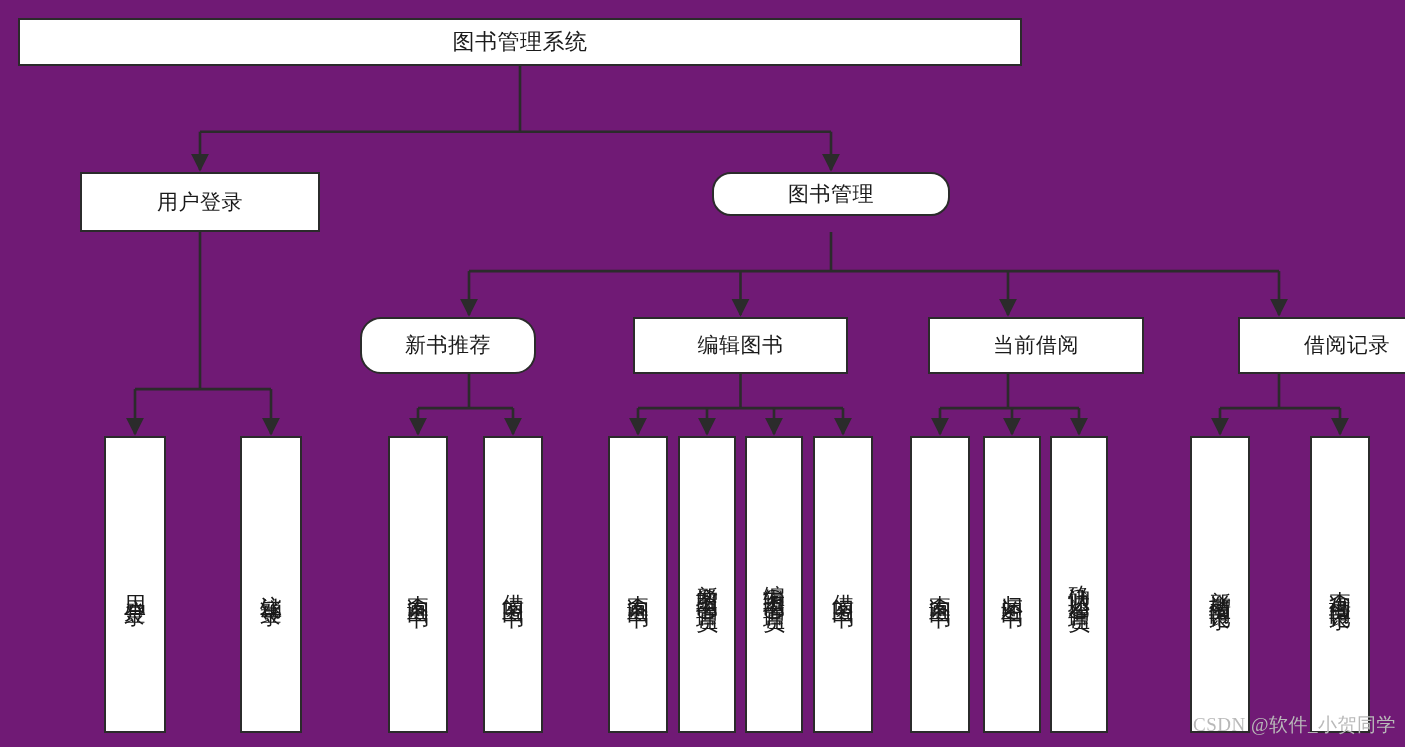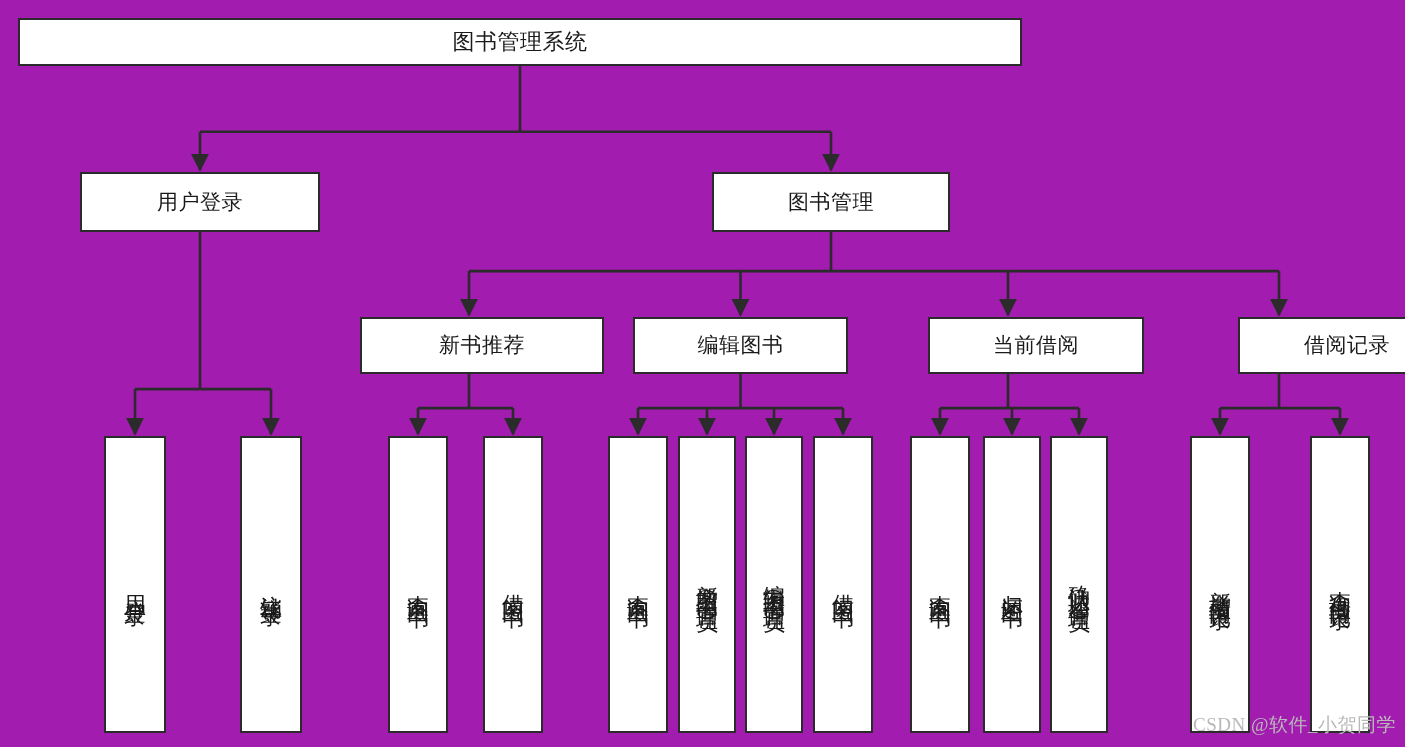--- a/index.html
+++ b/index.html
@@ -7,21 +7,21 @@
     padding: 0;
     background: #ffffff;
   }
   body {
     font-family: "Liberation Sans", "DejaVu Sans", sans-serif;
   }
   #canvas {
     position: relative;
     width: 1405px;
     height: 747px;
-    background: #a21caf;
+    background: #701a75;
     overflow: hidden;
   }
   #wires {
     position: absolute;
     left: 0;
     top: 0;
     width: 1405px;
     height: 747px;
     pointer-events: none;
   }
@@ -107,24 +107,24 @@
       </g>
   </svg>
 
   <div id="node-layer">
       <div class="node root" style="left: 18px; top: 18px; width: 1004px; height: 48px;">
         <span class="label">图书管理系统</span>
       </div>
       <div class="node" style="left: 80px; top: 172px; width: 240px; height: 60px;">
         <span class="label">用户登录</span>
       </div>
-      <div class="node" style="left: 712px; top: 172px; width: 238px; height: 60px;">
+      <div class="node" style="left: 712px; top: 172px; width: 238px; height: 44px; border-radius: 19px;">
         <span class="label">图书管理</span>
       </div>
-      <div class="node" style="left: 360px; top: 317px; width: 244px; height: 57px;">
+      <div class="node" style="left: 360px; top: 317px; width: 176px; height: 57px; border-radius: 21px;">
         <span class="label">新书推荐</span>
       </div>
       <div class="node" style="left: 633px; top: 317px; width: 215px; height: 57px;">
         <span class="label">编辑图书</span>
       </div>
       <div class="node" style="left: 928px; top: 317px; width: 216px; height: 57px;">
         <span class="label">当前借阅</span>
       </div>
       <div class="node" style="left: 1238px; top: 317px; width: 218px; height: 57px;">
         <span class="label">借阅记录</span>

